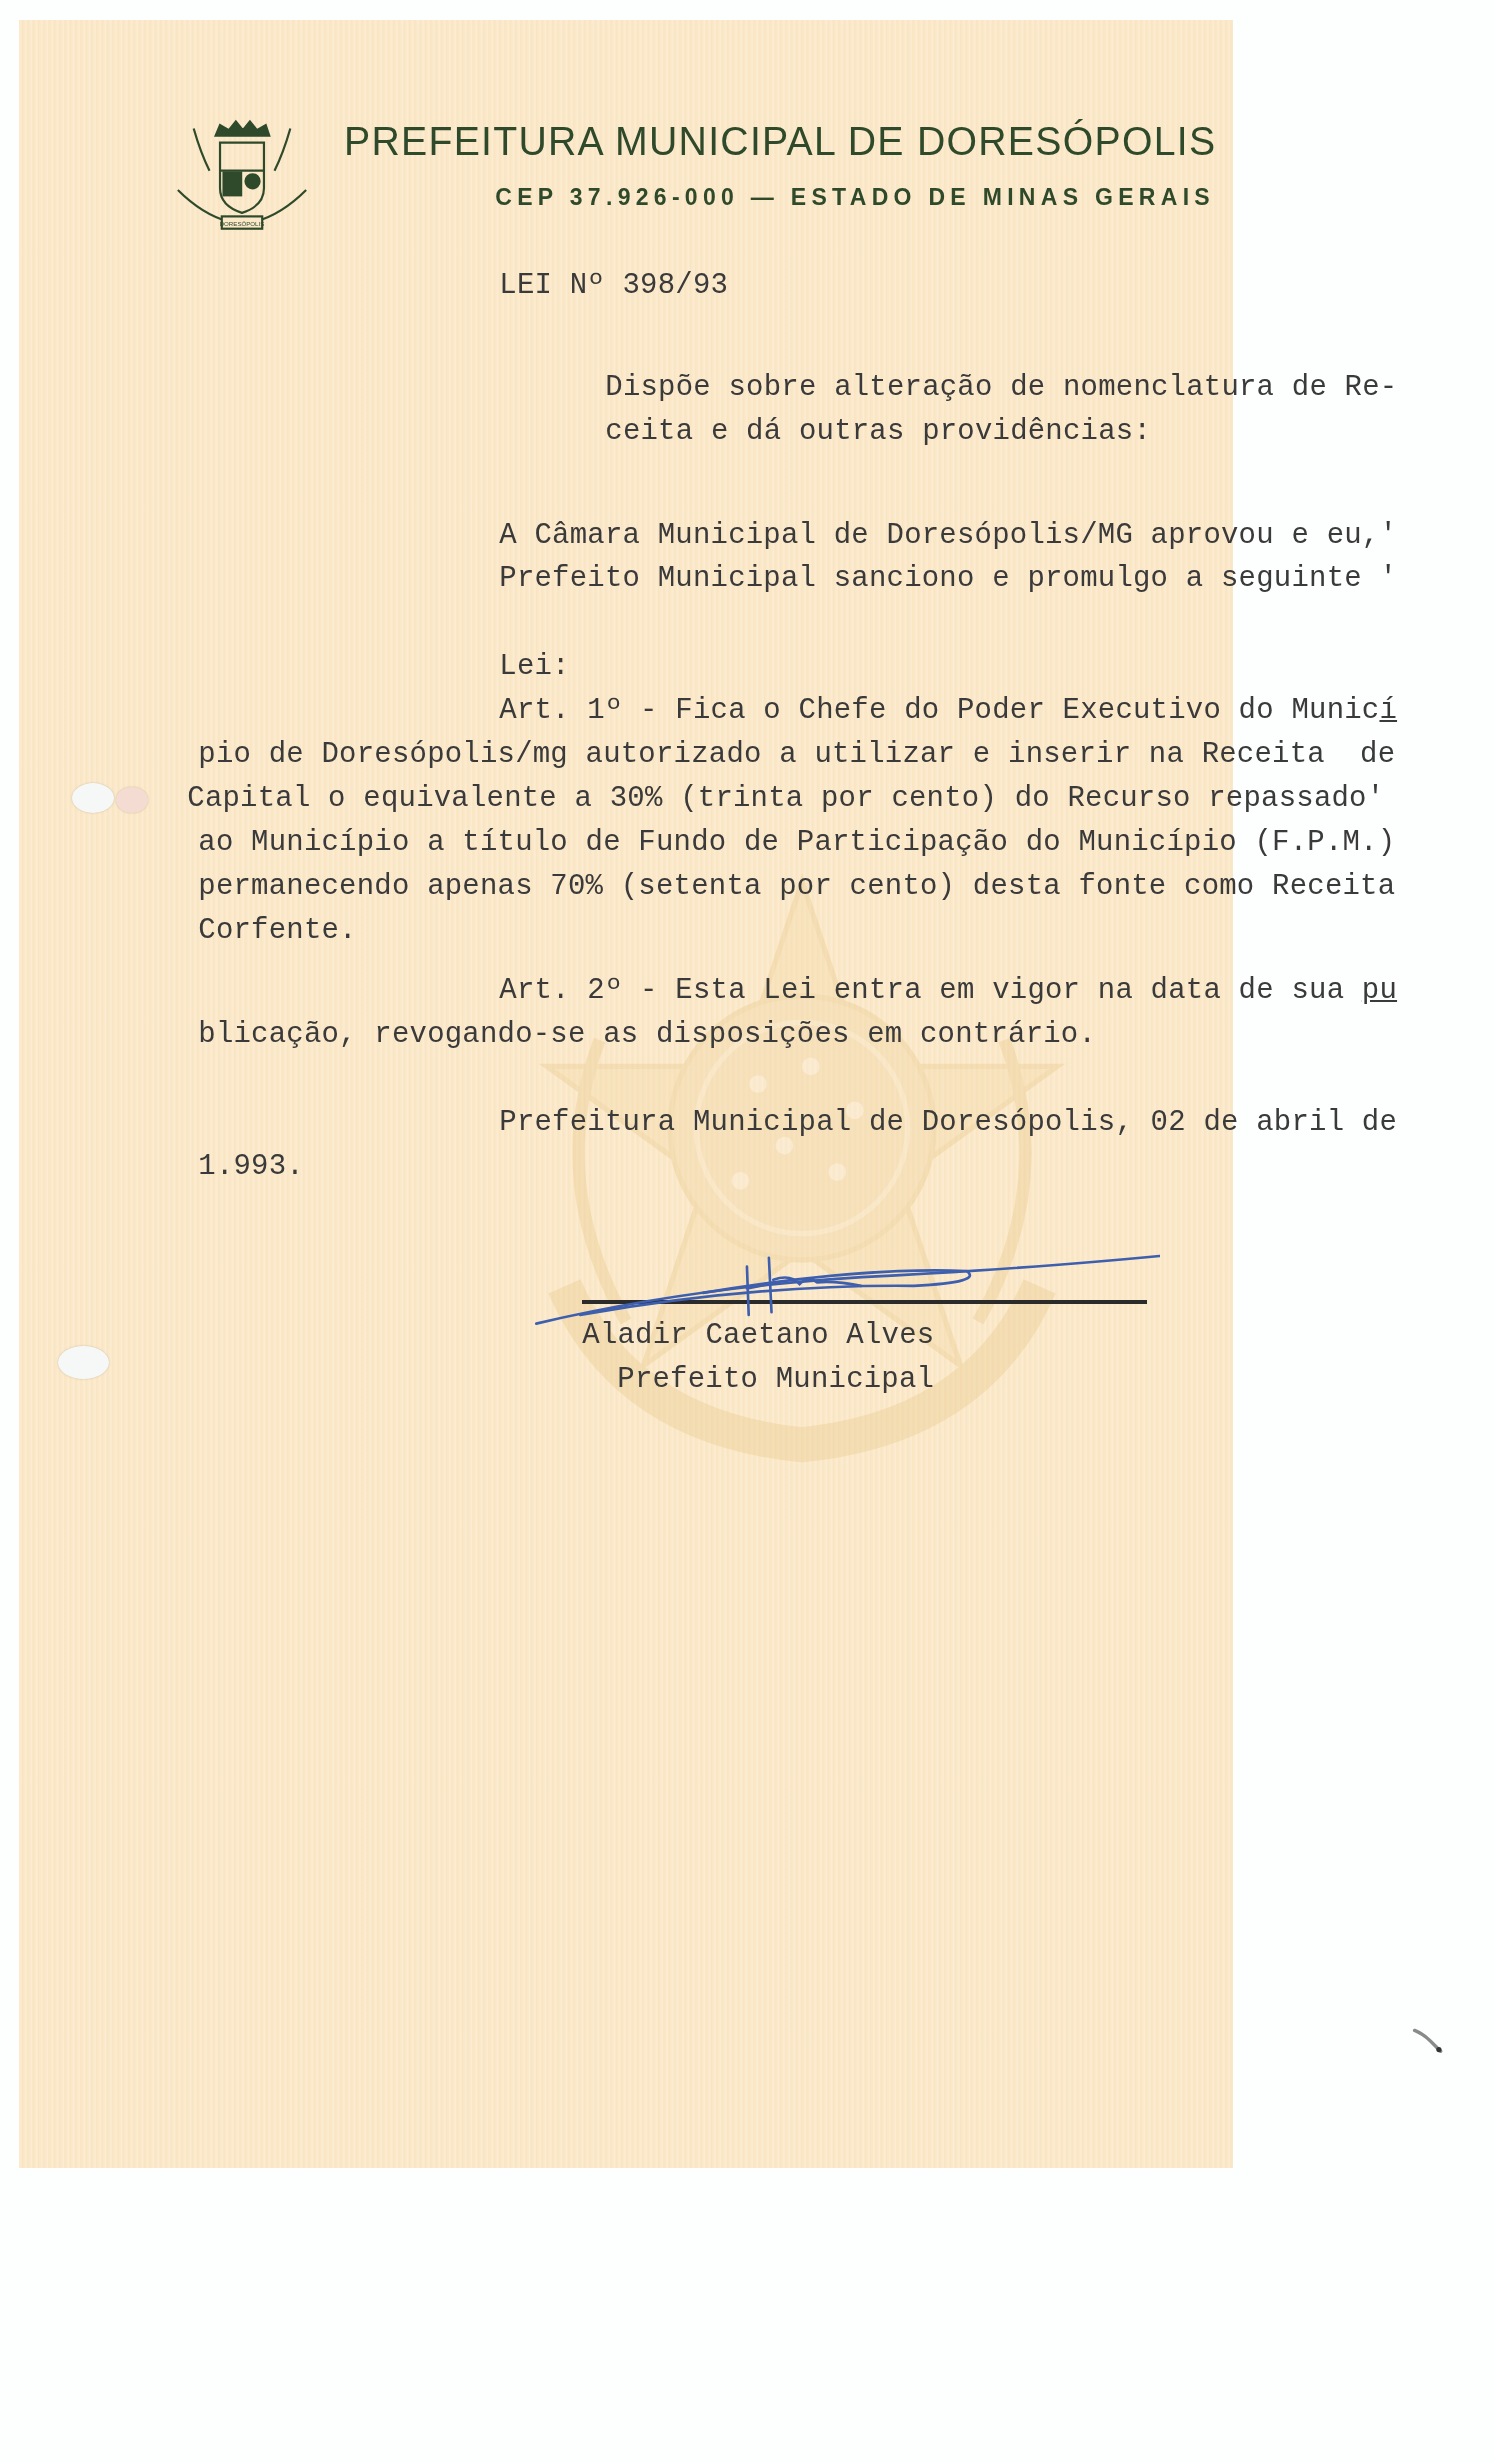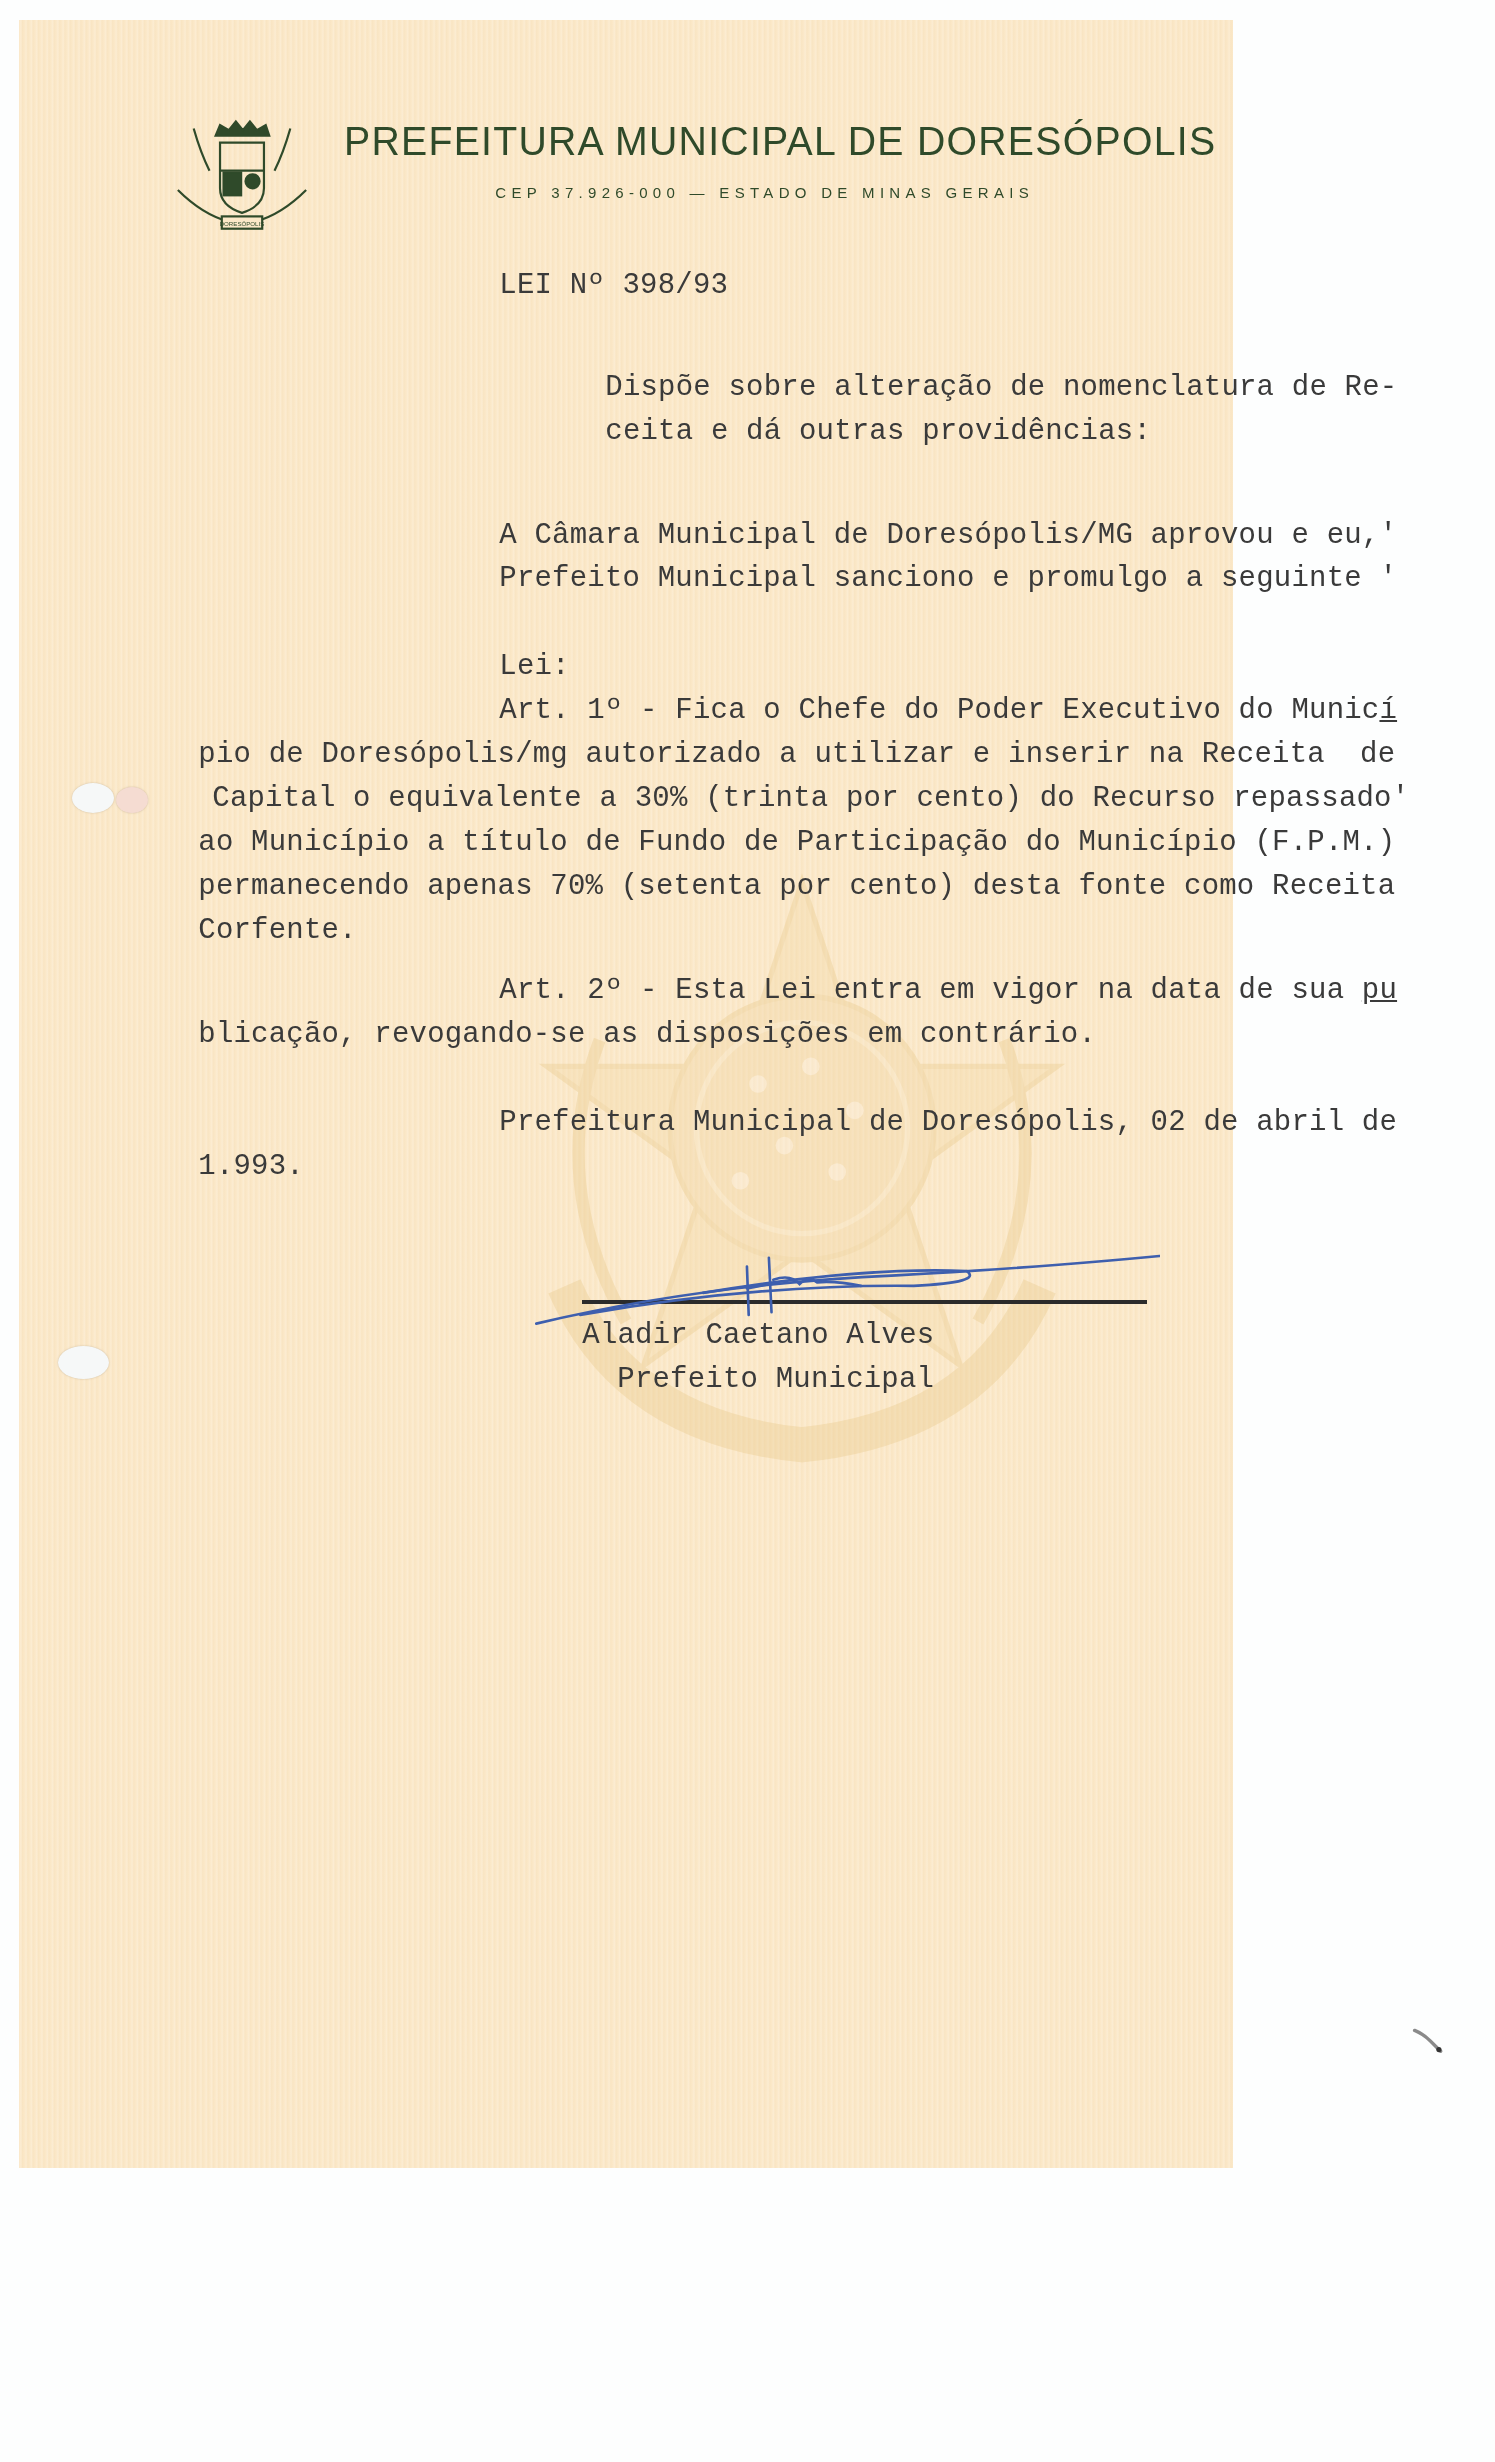--- a/index.html
+++ b/index.html
@@ -25,21 +25,21 @@
   .crest { position: absolute; left: 167px; top: 119px; width: 150px; height: 123px; }
   .hdr-title {
     position: absolute; left: 345px; top: 120px;
     font-family: "Liberation Sans", "DejaVu Sans", sans-serif;
     font-size: 40px; color: #2f4a2a; letter-spacing: 1.3px; white-space: nowrap;
     transform: scaleX(0.98); transform-origin: left;
   }
   .hdr-sub {
     position: absolute; left: 495px; top: 185px;
     font-family: "Liberation Sans", "DejaVu Sans", sans-serif;
-    font-size: 15px; color: #2f4a2a; letter-spacing: 5.3px; white-space: nowrap;
+    font-size: 23px; color: #2f4a2a; letter-spacing: 5.3px; white-space: nowrap; font-weight: bold;
   }
   .t {
     position: absolute; white-space: pre; color: #3a3a3a;
     font-size: 29px; line-height: 32px; letter-spacing: 0.2px;
   }
   .u { text-decoration: underline; }
   .sig-line { position: absolute; left: 582px; top: 1300px; width: 565px; height: 3.5px; background: #2b2b2b; }
   .signature { position: absolute; left: 528px; top: 1249px; width: 633px; height: 79px; }
   .smudge { position: absolute; left: 1411px; top: 2027px; width: 35px; height: 26px; }
 </style>
@@ -88,21 +88,21 @@
 
   <div class="t" style="left:586px;top:352px;">Dispõe sobre alteração de nomenclatura de Re-</div>
   <div class="t" style="left:586px;top:396px;">ceita e dá outras providências:</div>
 
   <div class="t" style="left:480px;top:500px;">A Câmara Municipal de Doresópolis/MG aprovou e eu,'</div>
   <div class="t" style="left:480px;top:543px;">Prefeito Municipal sanciono e promulgo a seguinte '</div>
   <div class="t" style="left:480px;top:587px;margin-top:44px;">Lei:</div>
 
   <div class="t" style="left:480px;top:675px;"><span>Art. 1º - Fica o Chefe do Poder Executivo do Munic</span><span class="u">í</span></div>
   <div class="t" style="left:179px;top:719px;">pio de Doresópolis/mg autorizado a utilizar e inserir na Receita  de</div>
-  <div class="t" style="left:193px;top:763px;">Capital o equivalente a 30% (trinta por cento) do Recurso repassado'</div>
+  <div class="t" style="left:168px;top:763px;">Capital o equivalente a 30% (trinta por cento) do Recurso repassado'</div>
   <div class="t" style="left:179px;top:807px;">ao Município a título de Fundo de Participação do Município (F.P.M.)</div>
   <div class="t" style="left:179px;top:851px;">permanecendo apenas 70% (setenta por cento) desta fonte como Receita</div>
   <div class="t" style="left:179px;top:895px;">Corfente.</div>
 
   <div class="t" style="left:480px;top:955px;"><span>Art. 2º - Esta Lei entra em vigor na data de sua </span><span class="u">pu</span></div>
   <div class="t" style="left:179px;top:999px;">blicação, revogando-se as disposições em contrário.</div>
 
   <div class="t" style="left:480px;top:1087px;">Prefeitura Municipal de Doresópolis, 02 de abril de</div>
   <div class="t" style="left:179px;top:1131px;">1.993.</div>
 

